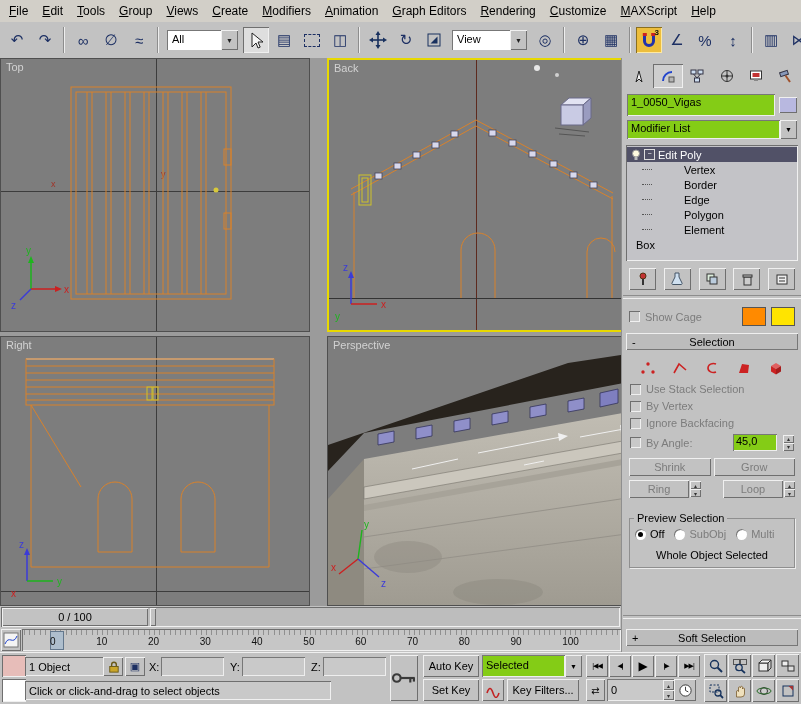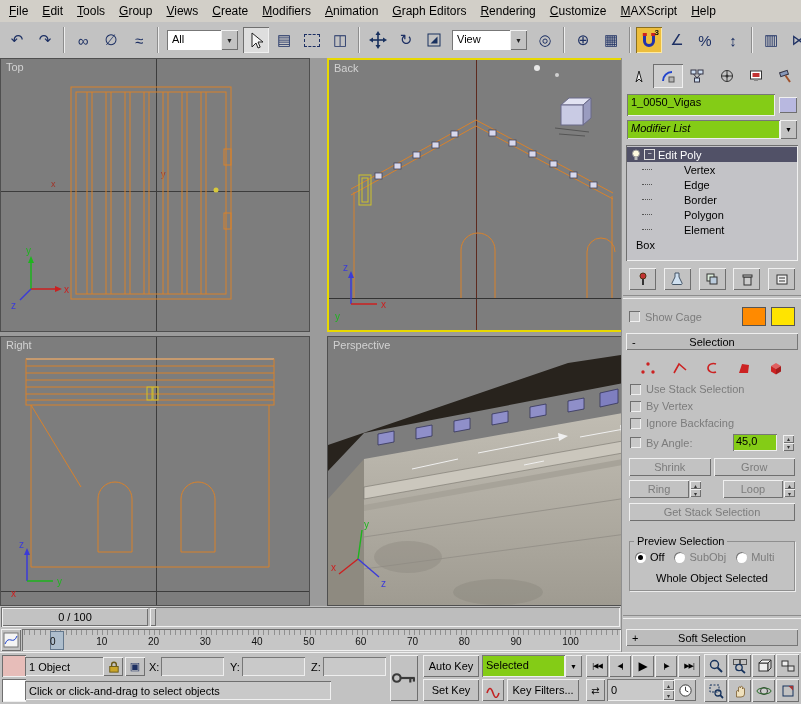--- a/index.html
+++ b/index.html
@@ -44,21 +44,21 @@
   
   .cmdpanel{position:absolute;top:58px;left:621px;width:180px;height:594px;background:#c2c2c2;
             border-left:1px solid #8f8f8f;display:flex;flex-direction:column;overflow:hidden;}
   .tabs{height:28px;display:flex;align-items:flex-end;padding:2px 2px 0;}
   .tab{flex:1;height:24px;display:flex;align-items:center;justify-content:center;}
   .tab.active{background:#cecece;box-shadow:inset 1px 1px 0 #6f6f6f, inset -1px -1px 0 #f0f0f0;}
   .name-row{display:flex;margin:6px 5px 4px;gap:4px;align-items:center;}
   .name-field{flex:1;height:18px;padding:2px 4px;}
   .swatch{width:18px;height:16px;}
   .ml-combo{display:flex;height:19px;margin:0 5px;}
-  .ml-combo .ct{flex:1;font-style:italic;}
+  .ml-combo .ct{flex:1;}
   .stack-list{margin:6px 4px 0;height:112px;background:#c3c3c7;padding:2px 1px;overflow:hidden;}
   .stack-row{height:15px;display:flex;align-items:center;padding:0 2px 0 4px;gap:3px;white-space:nowrap;}
   .stack-row.selected{background:#515167;color:#fff;}
   .stack-row.sub{padding-left:15px;height:15px;gap:32px;}
   .tree-dots{width:10px;height:1px;border-top:1px dotted #555;display:inline-block;}
   .mini-box{width:9px;height:9px;border:1px solid #ddd;font-size:7px;line-height:7px;text-align:center;}
   .mini-box::before{content:"−";}
   .stack-row.base{padding-left:9px;}
   .stack-btns{display:flex;justify-content:space-between;margin:7px 7px 0;}
   .sbtn{width:27px;height:22px;display:flex;align-items:center;justify-content:center;}
@@ -490,26 +490,26 @@
       </div>
       <div>
 
           <div class="stack-row sub">
             <span class="tree-dots"></span>
             <span>Vertex</span>
           </div>
 
           <div class="stack-row sub">
             <span class="tree-dots"></span>
-            <span>Edge</span>
+            <span>Border</span>
           </div>
 
           <div class="stack-row sub">
             <span class="tree-dots"></span>
-            <span>Border</span>
+            <span>Edge</span>
           </div>
 
           <div class="stack-row sub">
             <span class="tree-dots"></span>
             <span>Polygon</span>
           </div>
 
           <div class="stack-row sub">
             <span class="tree-dots"></span>
             <span>Element</span>
@@ -631,21 +631,20 @@
           <span class="up bo"></span>
           <span class="dn bo"></span>
         </span>
       <span class="gap"></span>
       <div class="panel-btn bo">Loop</div>
       <span class="spin">
           <span class="up bo"></span>
           <span class="dn bo"></span>
         </span>
     </div>
-    <div class="panel-btn bo getstack">Get Stack Selection</div>
 
     <div class="groupbox">
       <span class="gb-title">Preview Selection</span>
       <div class="radio-row">
         <span class="radio on"></span>
         <span class="rlabel">Off</span>
         <span class="radio"></span>
         <span class="rlabel dim">SubObj</span>
         <span class="radio"></span>
         <span class="rlabel dim">Multi</span>

